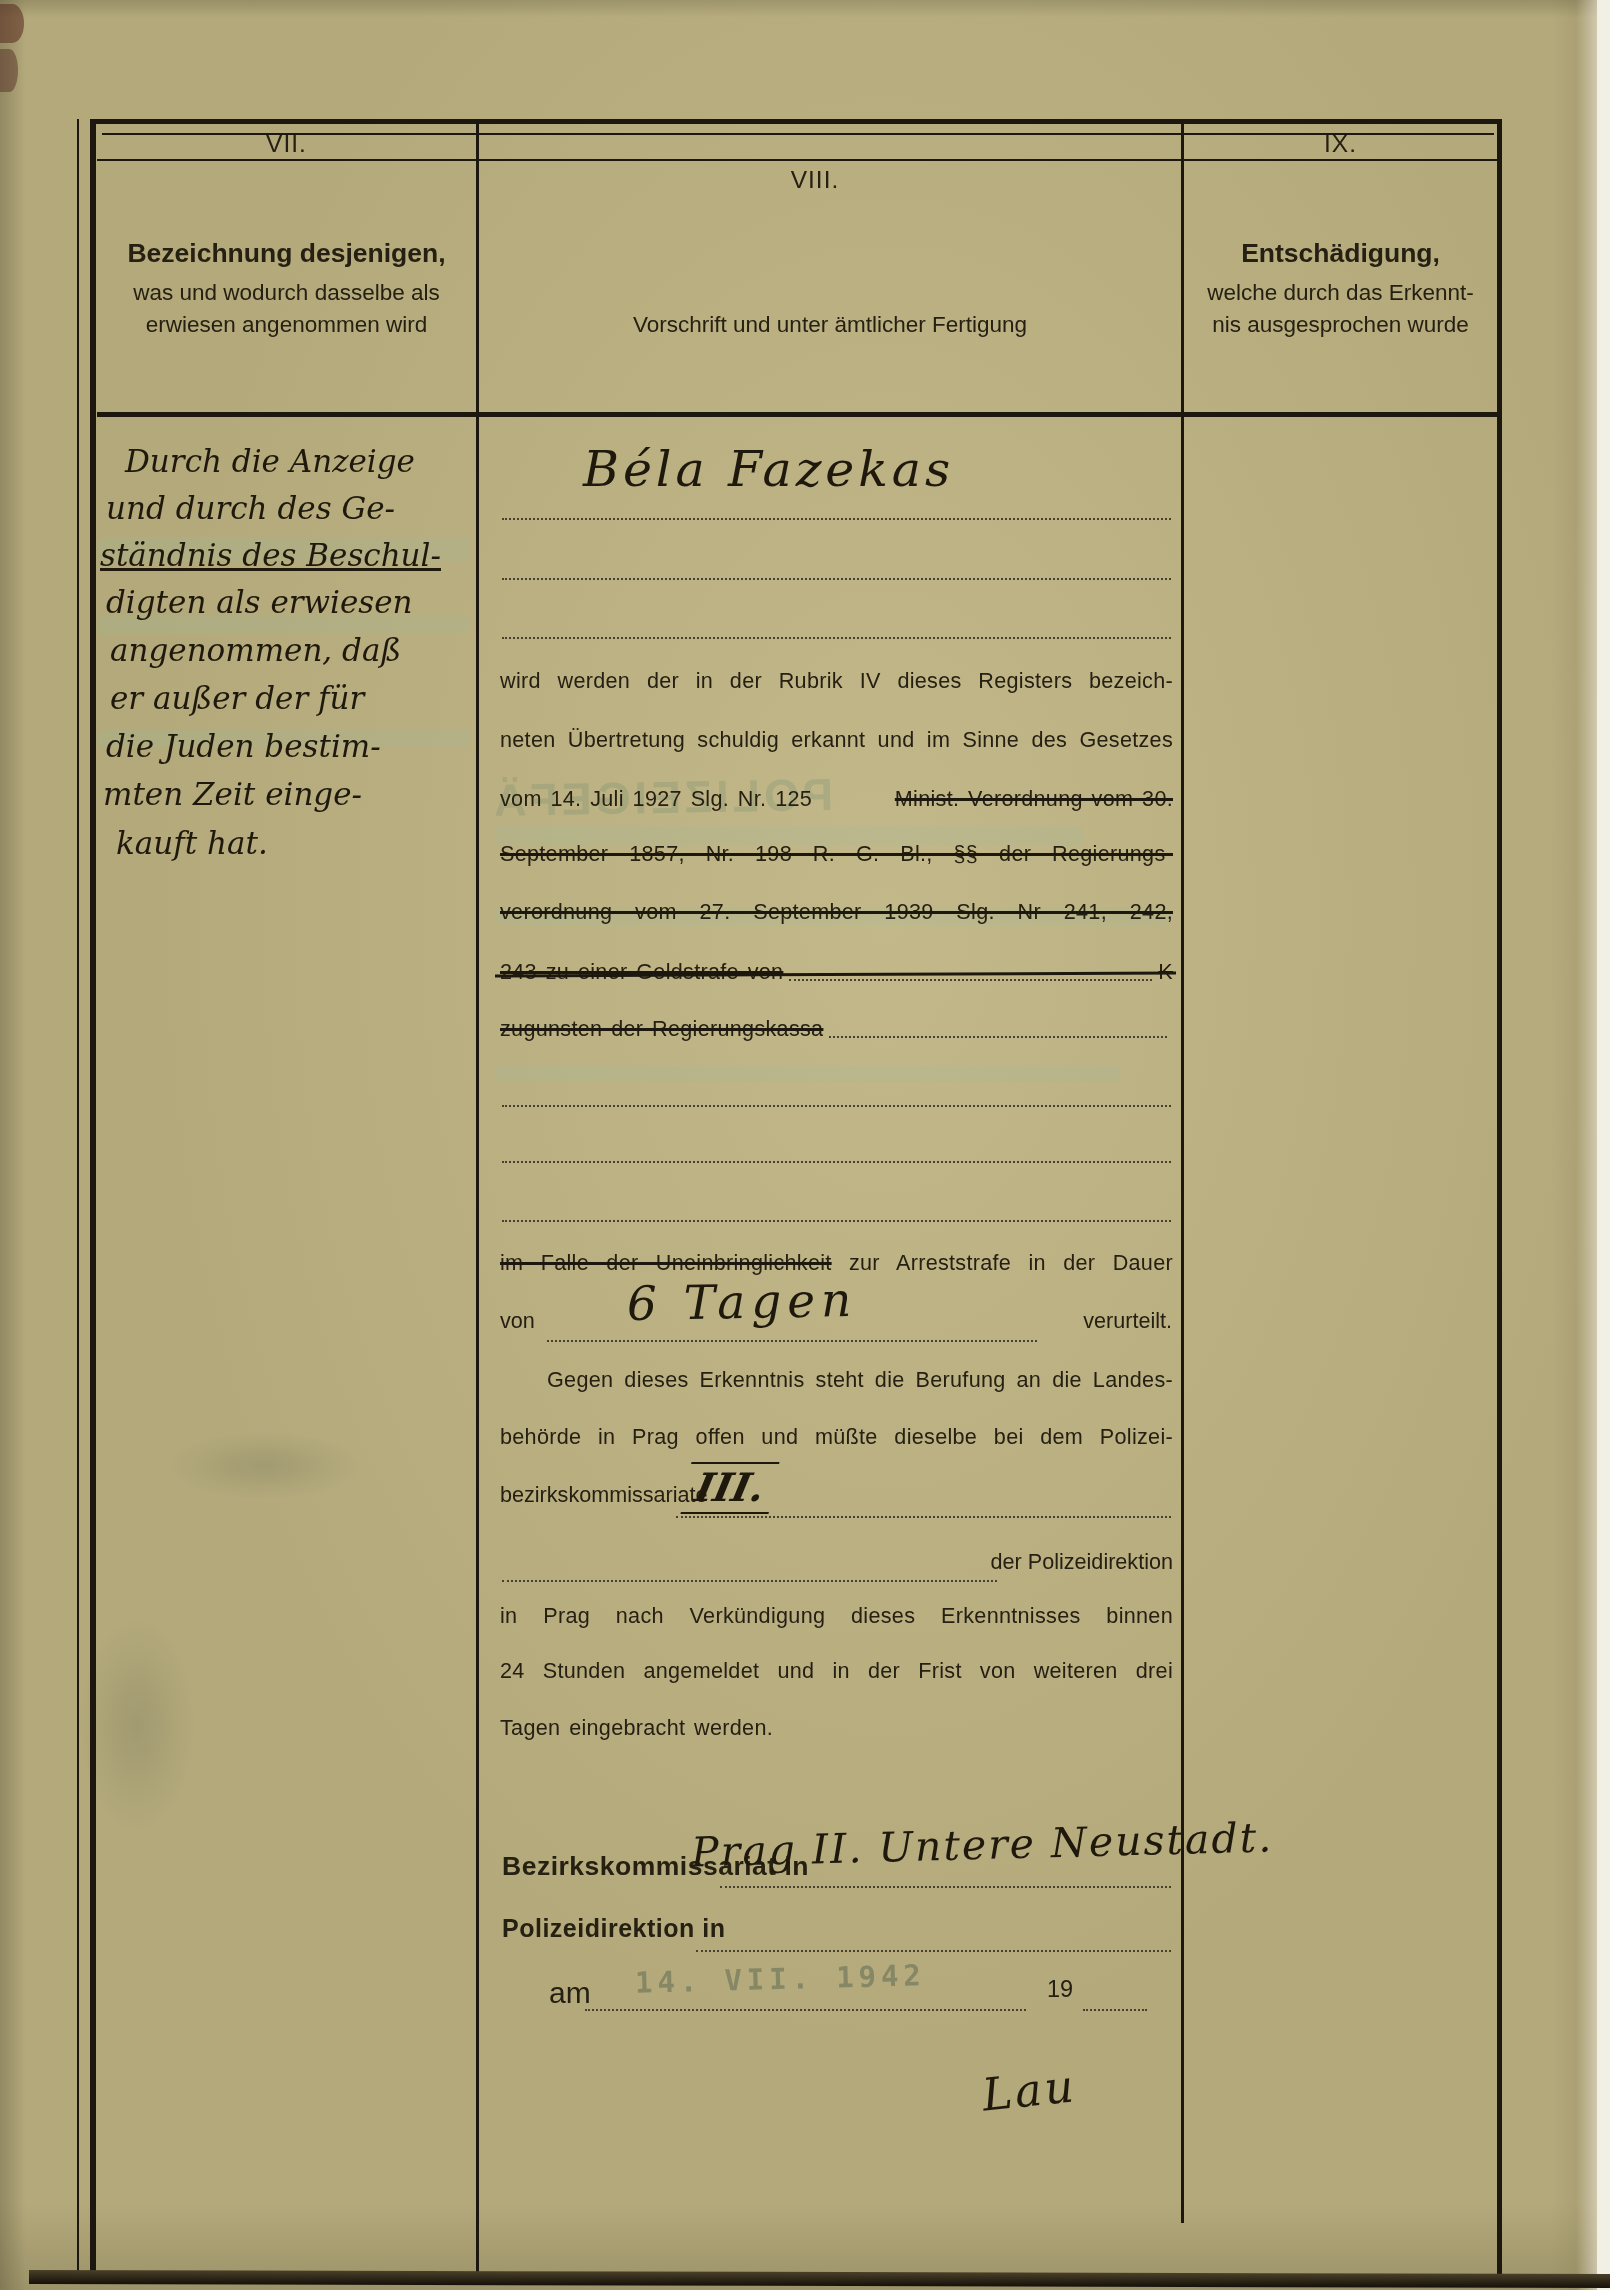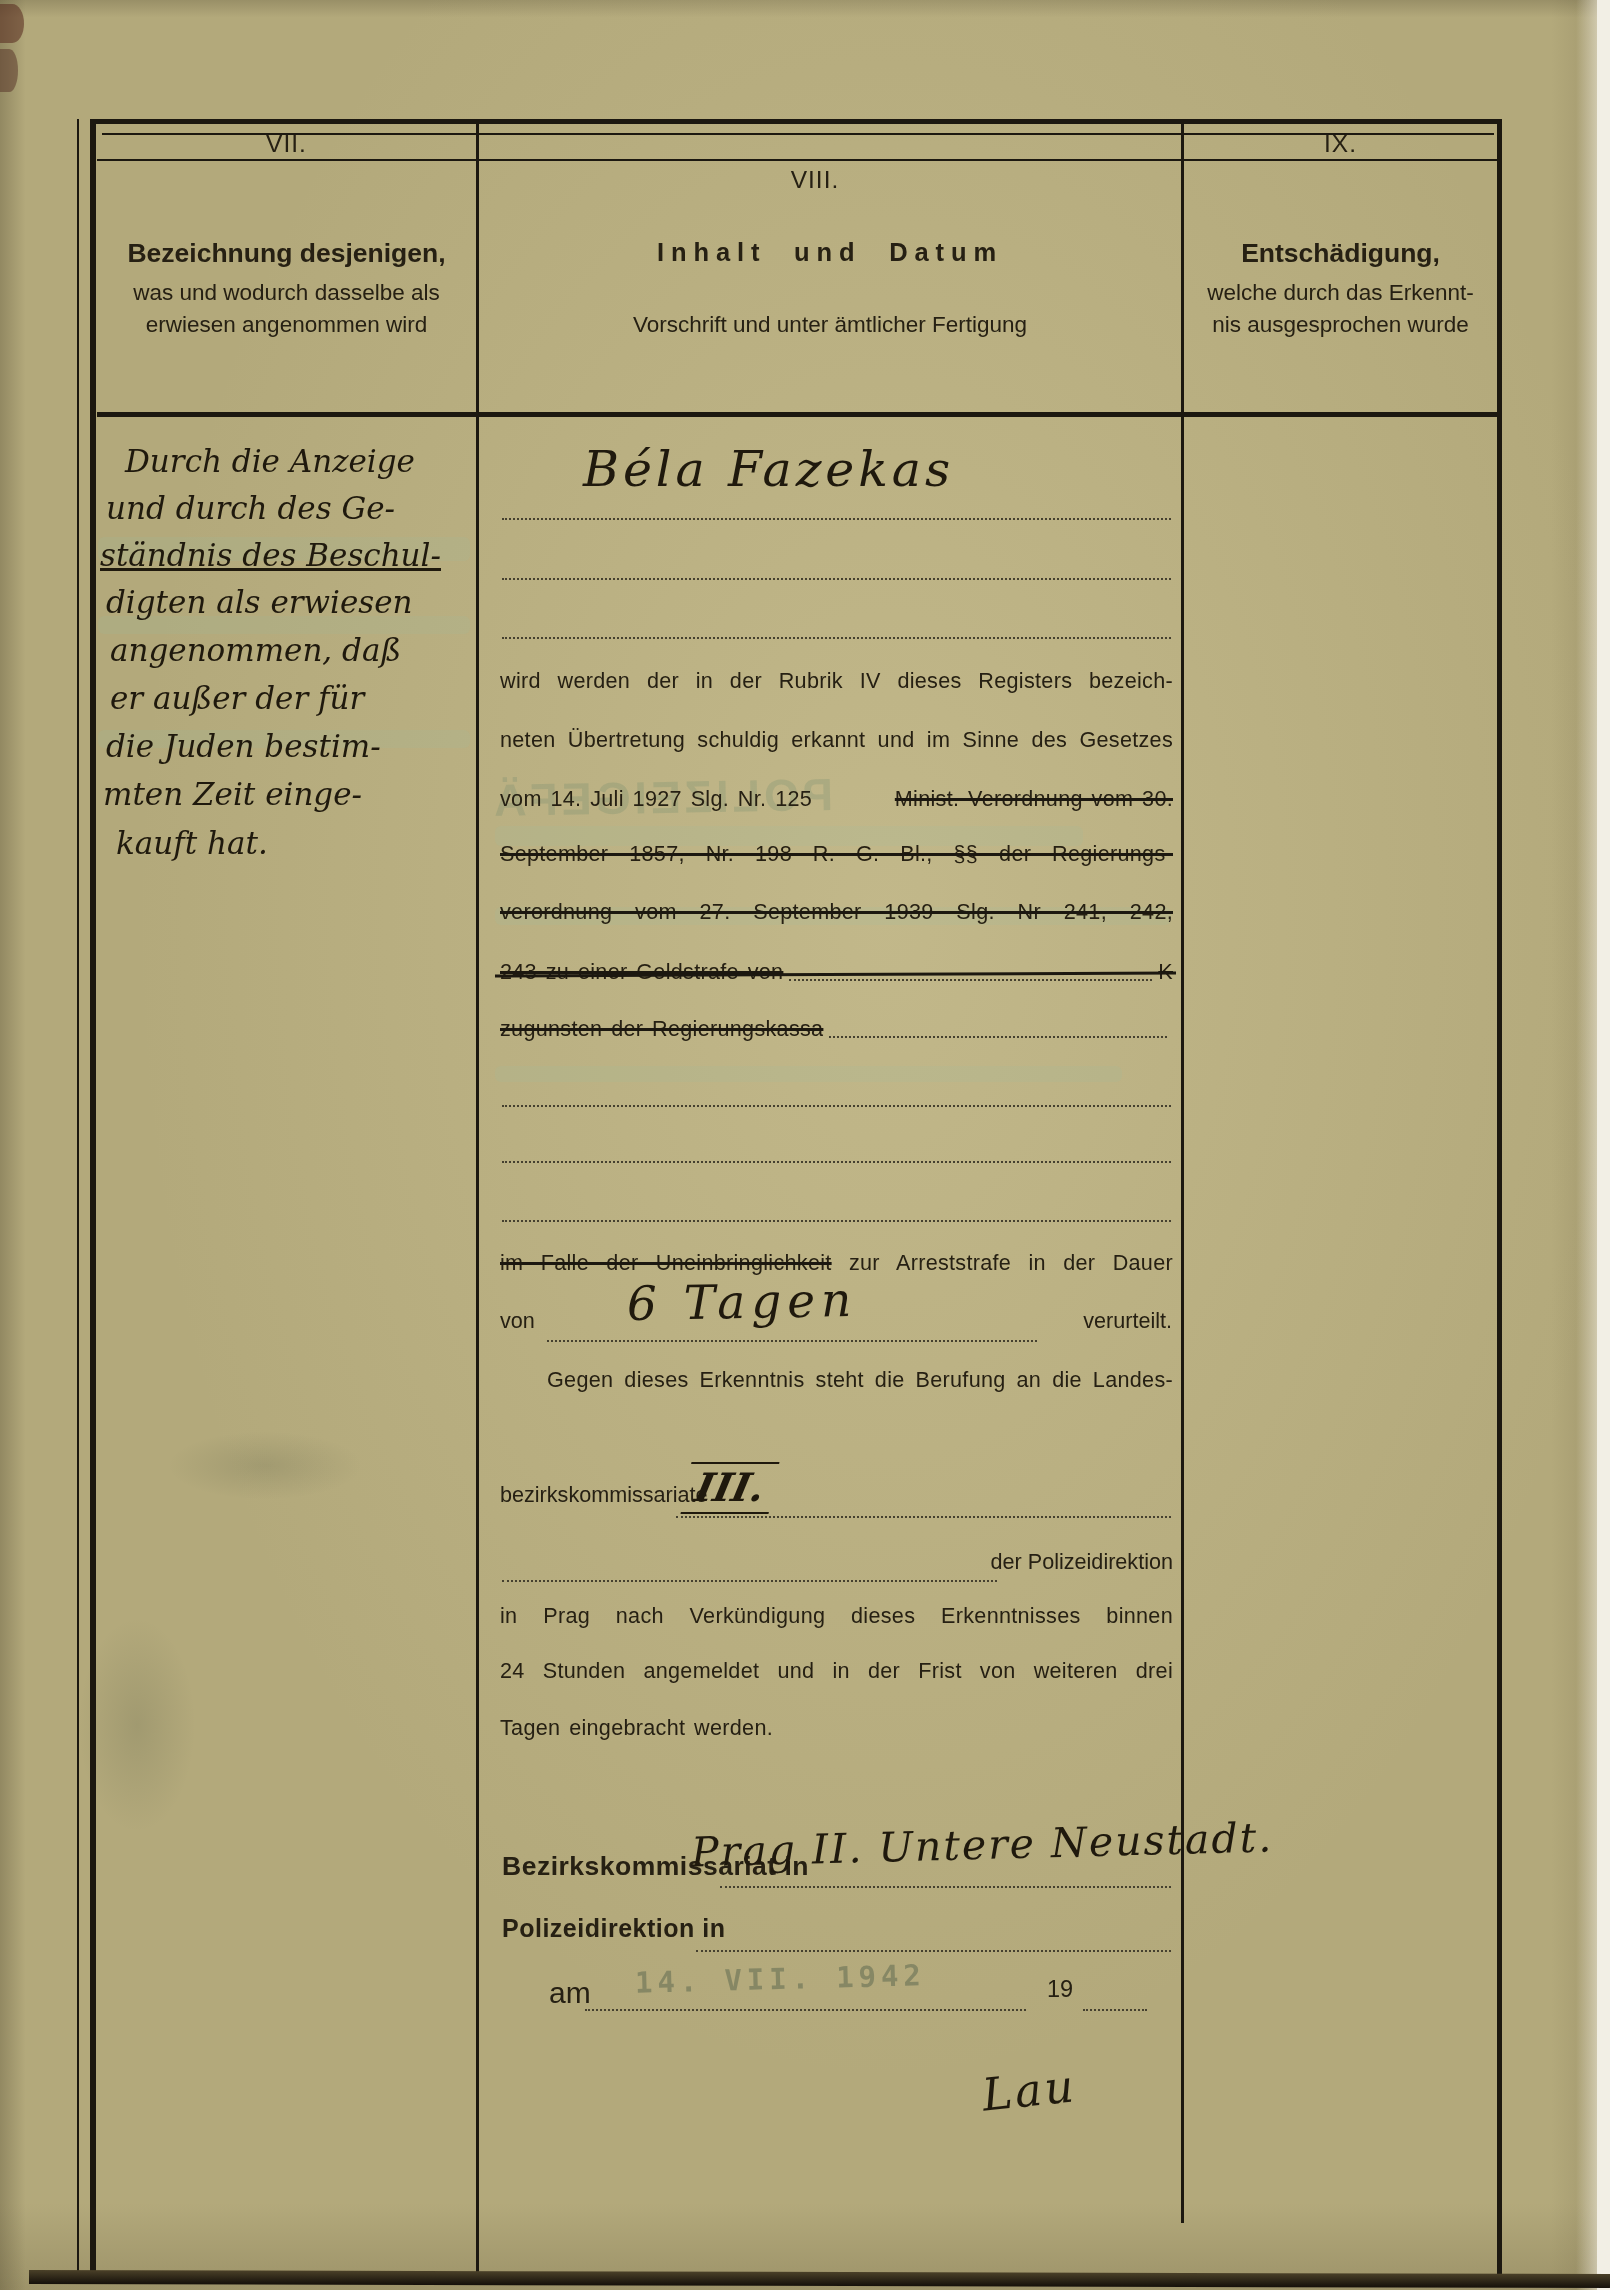--- a/index.html
+++ b/index.html
@@ -71,21 +71,20 @@
   <div class="abs" style="left:29px;top:2272px;width:1581px;height:13.7px;background:linear-gradient(180deg,#4a4028,#15100a);transform:rotate(.15deg);"></div>
 
   <div class="abs print headnum" style="left:97px;top:130px;width:379px;">VII.</div>
   <div class="abs print headnum" style="left:464px;top:130px;width:702px;margin-top:36px;">VIII.</div>
   <div class="abs print headnum" style="left:1184px;top:130px;width:313px;">IX.</div>
 
   <div class="abs print htitle" style="left:97px;top:238px;width:379px;">Bezeichnung desjenigen,</div>
   <div class="abs print hsub" style="left:97px;top:277px;width:379px;">was und wodurch dasselbe als</div>
   <div class="abs print hsub" style="left:97px;top:309px;width:379px;">erwiesen angenommen wird</div>
 
-  <div class="abs print htitle" style="left:479px;top:238px;width:702px;letter-spacing:6.9px;word-spacing:13.7px;font-size:25.5px;">Inhalt und Datum</div>
   <div class="abs print hsub" style="left:479px;top:309px;width:702px;">Vorschrift und unter ämtlicher Fertigung</div>
 
   <div class="abs print htitle" style="left:1184px;top:238px;width:313px;">Entschädigung,</div>
   <div class="abs print hsub" style="left:1184px;top:277px;width:313px;">welche durch das Erkennt-</div>
   <div class="abs print hsub" style="left:1184px;top:309px;width:313px;">nis ausgesprochen wurde</div>
 
   <div class="abs hw hw7" style="left:125px;top:443px;">Durch die Anzeige</div>
   <div class="abs hw hw7" style="left:106px;top:490px;">und durch des Ge-</div>
   <div class="abs hw hw7" style="left:100px;top:537px;text-decoration:underline;">ständnis des Beschul-</div>
   <div class="abs hw hw7" style="left:106px;top:584px;">digten als erwiesen</div>
@@ -126,20 +125,21 @@
     <span class="strike">im Falle der Uneinbringlichkeit</span>
     <span>zur Arreststrafe in der Dauer</span>
   </div>
 
   <div class="abs print" style="left:500px;top:1308px;font-size:21.6px;">von</div>
   <div class="abs dot" style="left:547px;top:1340px;width:490px;"></div>
   <div class="abs hw" style="left:627px;top:1274px;font-size:47px;letter-spacing:5.9px;transform:rotate(-1deg);">6 Tagen</div>
   <div class="abs print" style="left:1054px;top:1308px;width:118px;text-align:right;font-size:21.6px;">verurteilt.</div>
 
   <div class="abs print pl" style="left:547px;width:626px;top:1367px;">Gegen dieses Erkenntnis steht die Berufung an die Landes-</div>
+  <div class="abs print pl" style="top:1424px;">behörde in Prag offen und müßte dieselbe bei dem Polizei-</div>
   <div class="abs print" style="left:500px;top:1482px;font-size:21.6px;">bezirkskommissariate</div>
   <div class="abs hw roman" style="left:686px;top:1462px;font-size:39px;">III.</div>
   <div class="abs dot" style="left:676px;top:1516px;width:495px;"></div>
   <div class="abs dot" style="left:502px;top:1580px;width:495px;"></div>
   <div class="abs print" style="left:980px;top:1549px;width:193px;text-align:right;font-size:21.6px;">der Polizeidirektion</div>
   <div class="abs print pl" style="top:1603px;">in Prag nach Verkündigung dieses Erkenntnisses binnen</div>
   <div class="abs print pl" style="top:1658px;">24 Stunden angemeldet und in der Frist von weiteren drei</div>
   <div class="abs print" style="left:500px;top:1715px;font-size:21.6px;letter-spacing:0.3px;word-spacing:2.5px;">Tagen eingebracht werden.</div>
 
   <div class="abs print" style="left:502px;top:1851px;font-size:26.5px;font-weight:bold;letter-spacing:0.5px;">Bezirkskommissariat in</div>

